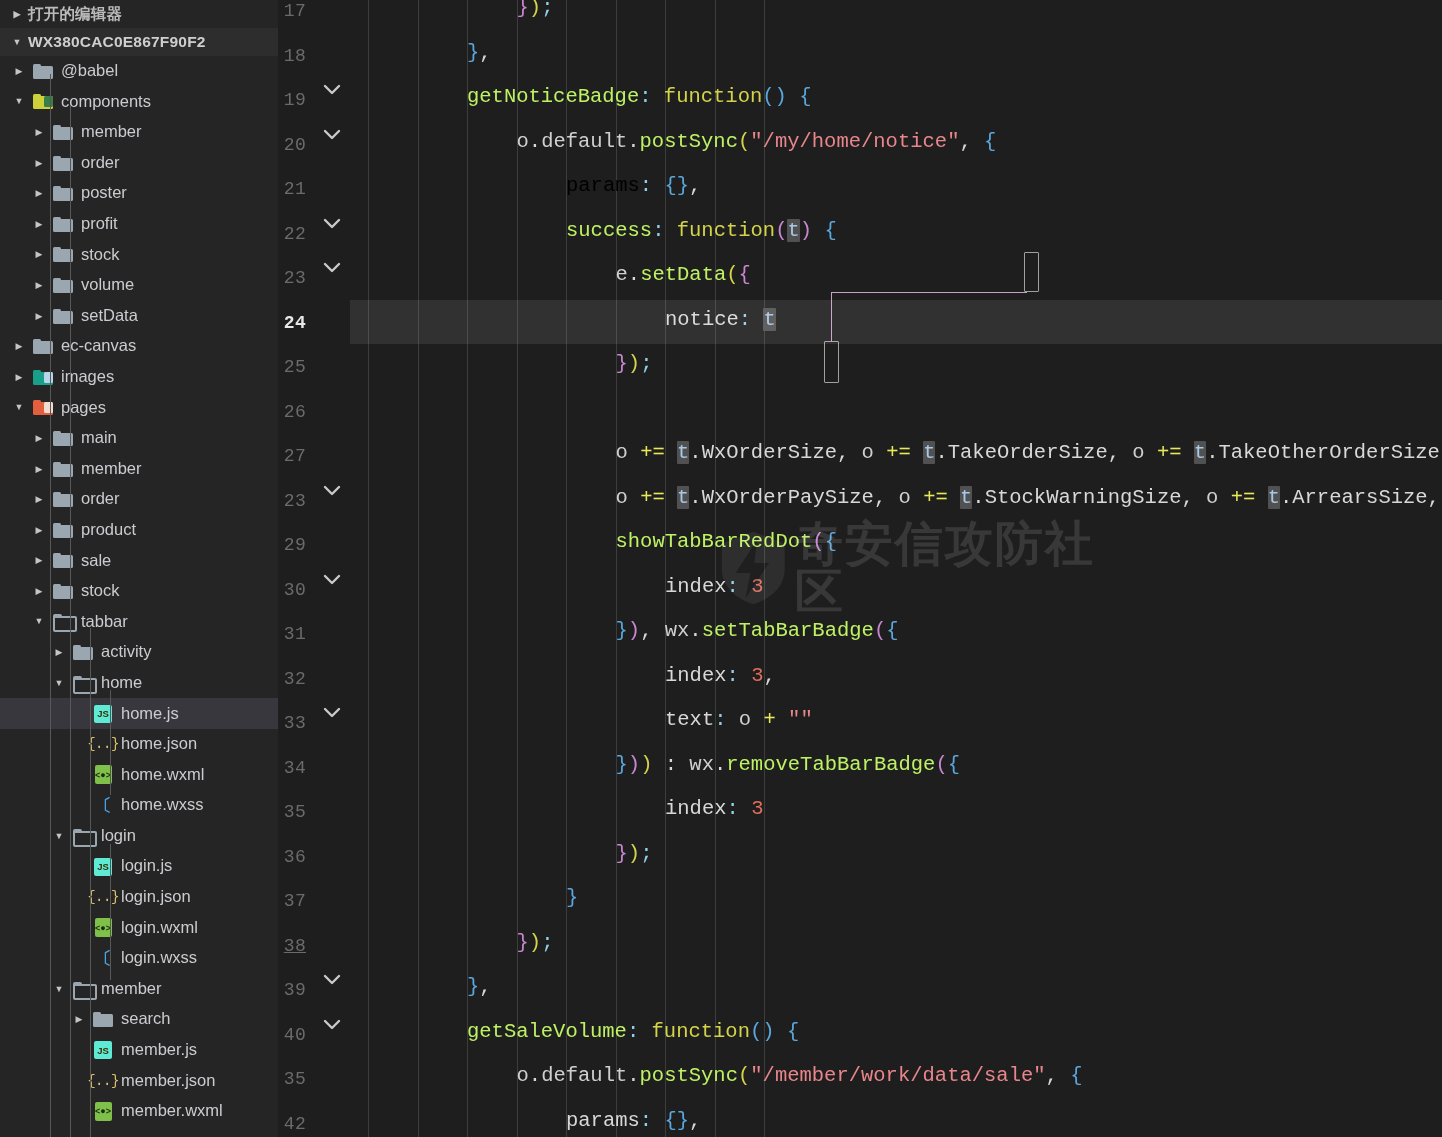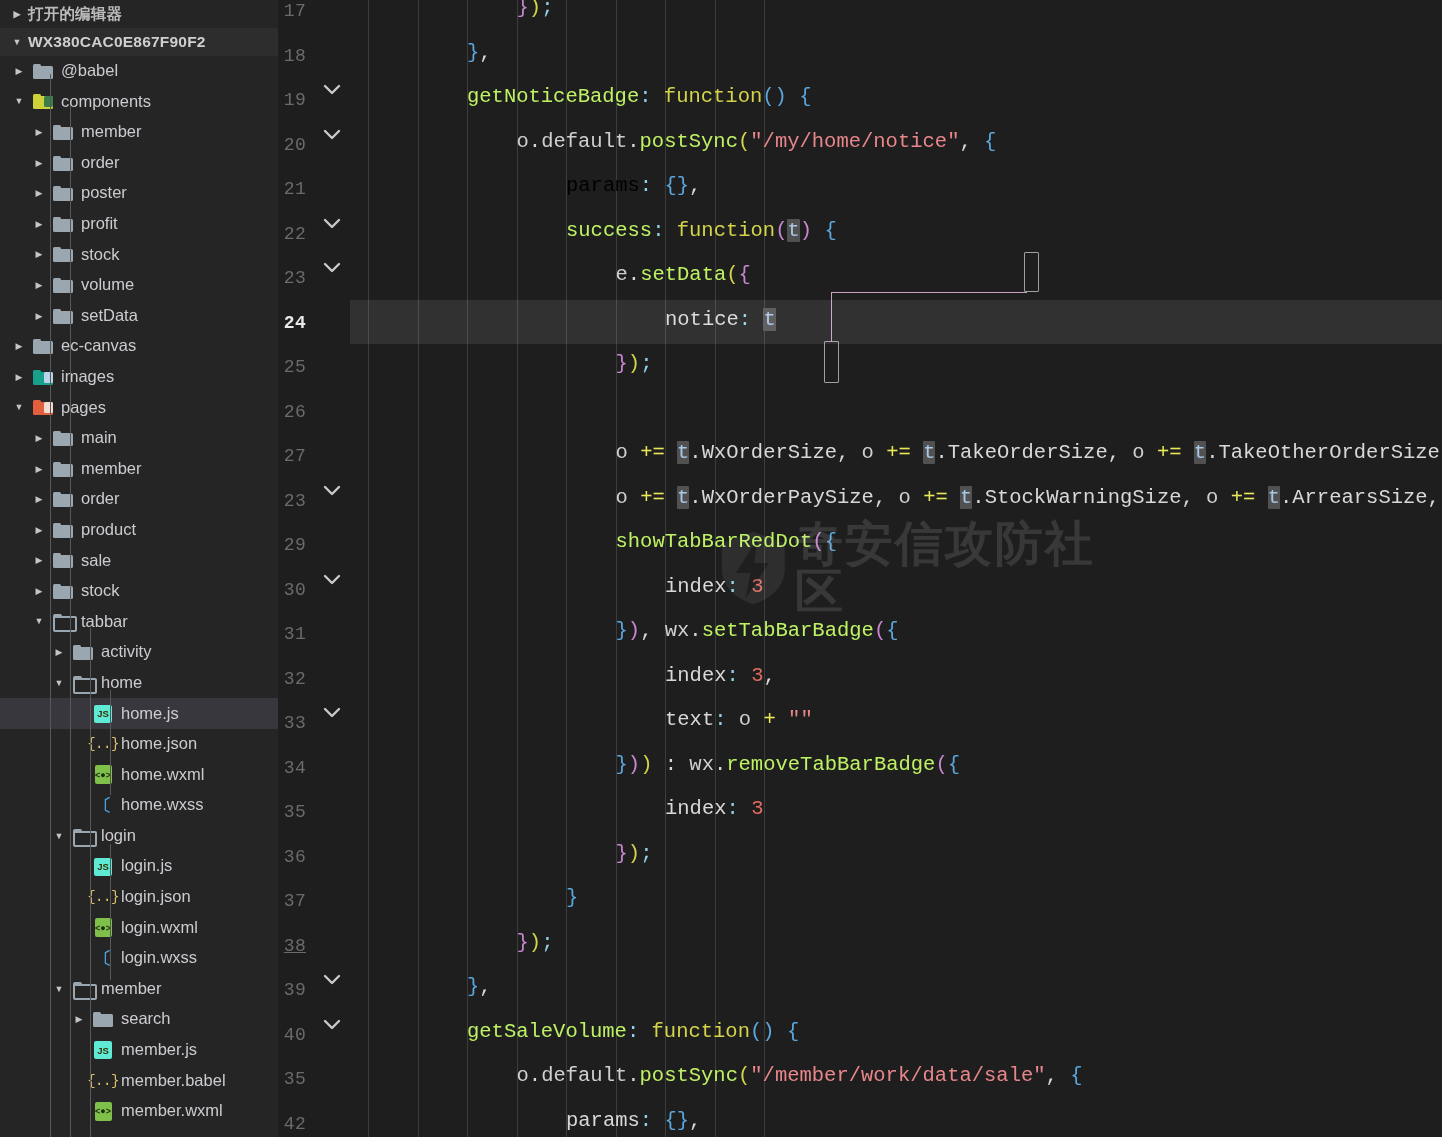--- a/index.html
+++ b/index.html
@@ -454,21 +454,21 @@
             <span class="fjs">JS</span>
           </span>
           <span class="lbl">member.js</span>
         </div>
         <div class="sb-row">
           <span style="display:inline-block;width:68px"></span>
           <span class="tw blank">▶</span>
           <span class="ico">
             <span class="fjson">{..}</span>
           </span>
-          <span class="lbl">member.babel</span>
+          <span class="lbl">member.json</span>
         </div>
         <div class="sb-row">
           <span style="display:inline-block;width:68px"></span>
           <span class="tw blank">▶</span>
           <span class="ico">
             <span class="fwxml">&lt;●&gt;</span>
           </span>
           <span class="lbl">member.wxml</span>
         </div>
       </div>

